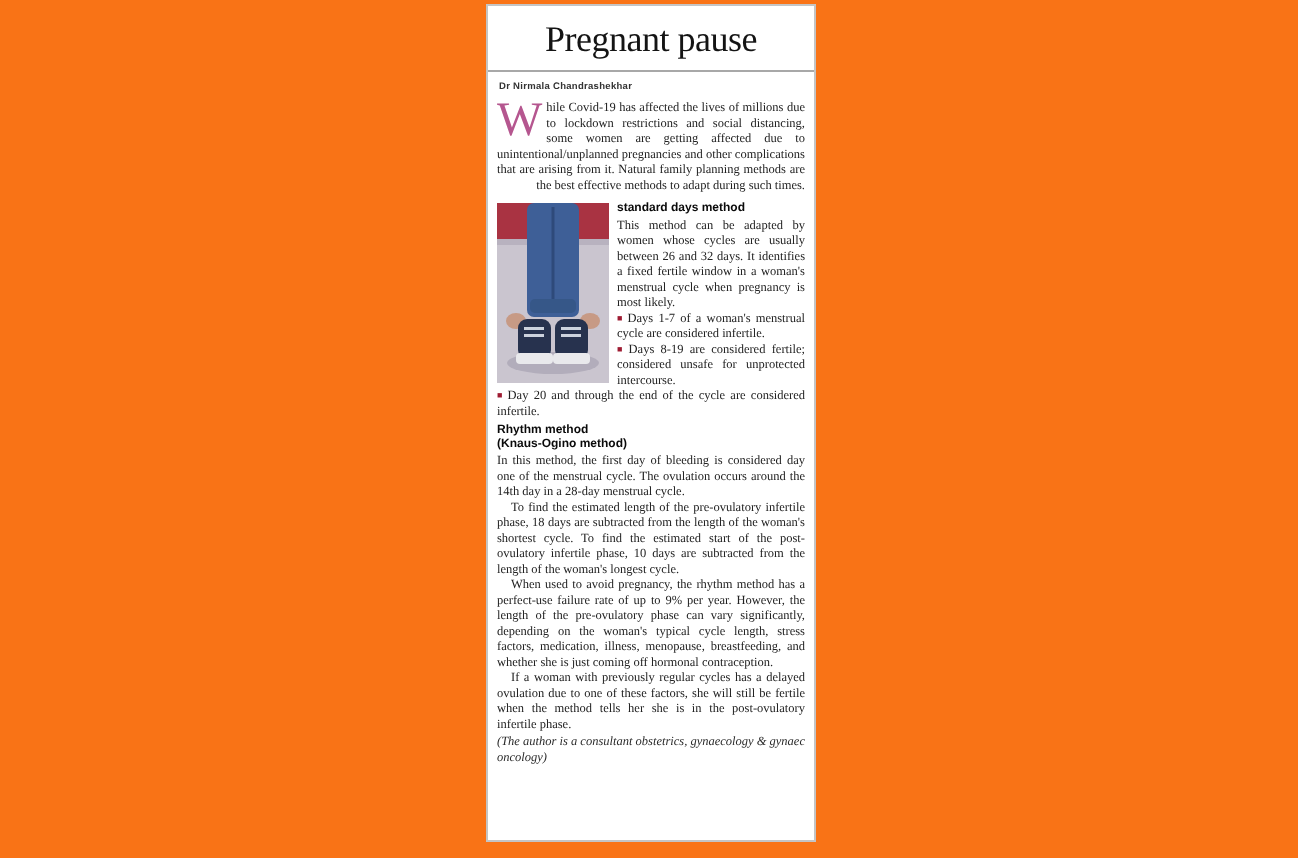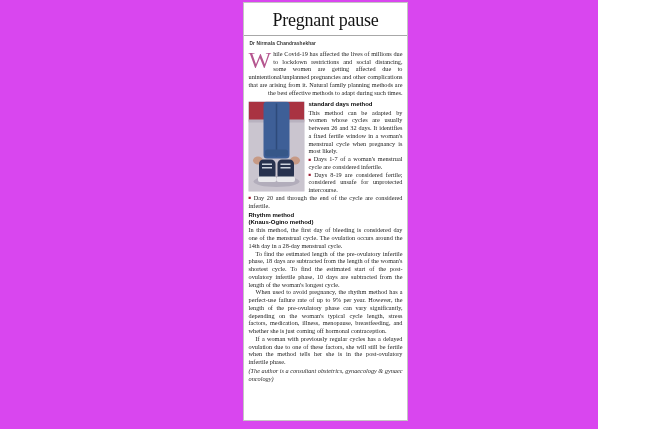--- a/index.html
+++ b/index.html
@@ -6,23 +6,23 @@
     margin: 0;
     padding: 0;
     width: 649px;
     height: 429px;
     overflow: hidden;
     background: #ffffff;
     font-family: "Liberation Serif", serif;
   }
   .canvas {
     position: relative;
-    width: 598px;
+    width: 649px;
     height: 429px;
-    background: #d946ef;
+    background: #f97316;
   }
   
   .article {
     position: absolute;
     left: 243px;
     top: 2px;
     width: 330px;
     height: 838px;
     transform: scale(0.5);
     transform-origin: 0 0;

